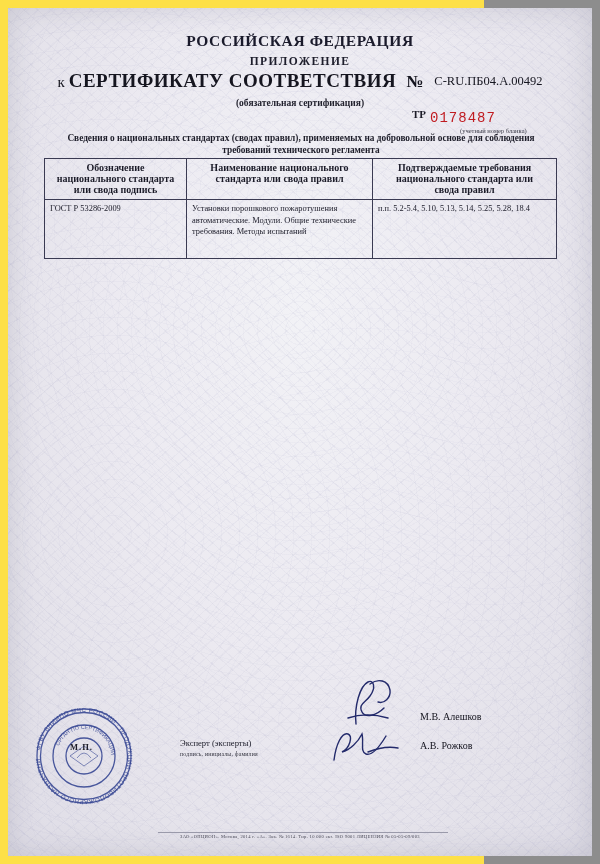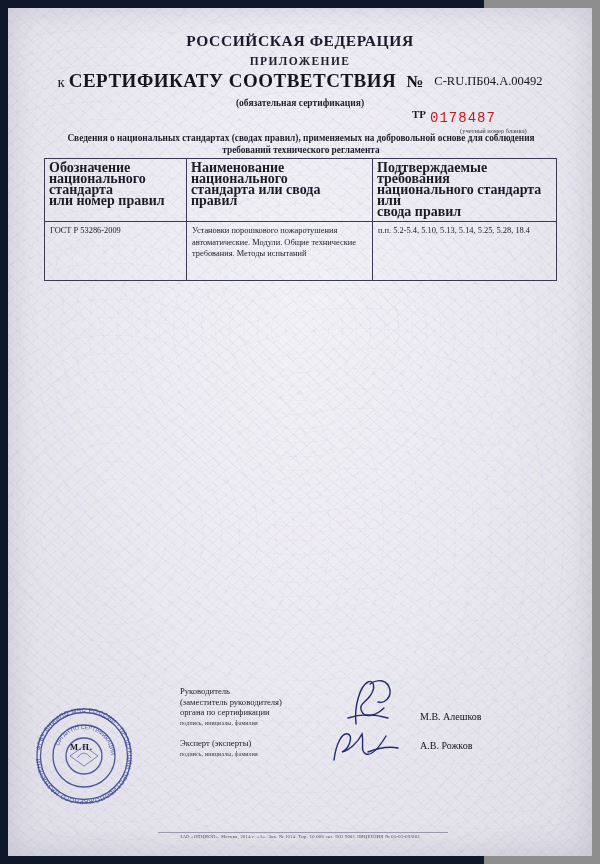--- a/index.html
+++ b/index.html
@@ -11,21 +11,21 @@
     width: 600px;
     height: 864px;
     overflow: hidden;
     font-family: "Liberation Serif", serif;
   }
 
   #page {
     position: relative;
     width: 484px;
     height: 864px;
-    background: #0f172a;
+    background: #fde047;
   }
 
   
   #sheet {
     position: absolute;
     left: 8px;
     top: 8px;
     width: 584px;
     height: 848px;
     background:
@@ -174,22 +174,22 @@
     width: 512px;
     border-collapse: collapse;
     table-layout: fixed;
   }
   #std-table th, #std-table td {
     border: 1px solid #3a3a52;
     vertical-align: top;
     color: #1b1b28;
   }
   #std-table th {
-    text-align: left;
-    font-size: 14px;
+    text-align: center;
+    font-size: 10px;
     font-weight: bold;
     line-height: 11px;
     padding: 3px 4px 4px 4px;
   }
   #std-table td {
     font-size: 8.4px;
     line-height: 11.5px;
     padding: 3px 5px 20px 5px;
     text-align: left;
   }
@@ -308,21 +308,21 @@
         <colgroup>
           <col class="col-a">
             <col class="col-b">
             <col class="col-c">
         </colgroup>
         <thead>
           <tr>
             <th>
               <div>Обозначение</div>
               <div>национального стандарта</div>
-              <div>или номер правил</div>
+              <div>или свода подпись</div>
             </th>
             <th>
               <div>Наименование национального</div>
               <div>стандарта или свода правил</div>
             </th>
             <th>
               <div>Подтверждаемые требования</div>
               <div>национального стандарта или</div>
               <div>свода правил</div>
             </th>
@@ -357,26 +357,20 @@
           </g>
           <g opacity="0.7" stroke="#2e3f8f" stroke-width="0.8" fill="none">
             <path d="M 40,54 L 54,44 L 68,54 L 54,64 Z"></path>
             <path d="M 47,56 q 7,-10 14,0"></path>
           </g>
         </svg>
       </div>
       <div id="mp-label">М.П.</div>
 
       <div id="sign-area">
-        <div class="sig-role" style="top:6px;">
-          <div>Руководитель</div>
-          <div>(заместитель руководителя)</div>
-          <div>органа  по  сертификации</div>
-          <div class="sig-caption">подпись, инициалы, фамилия</div>
-        </div>
         <div class="sig-name" style="top:31px;font-family:Liberation Serif, serif;">М.В. Алешков</div>
 
         <div class="sig-role" style="top:58px;">
           <div>Эксперт (эксперты)</div>
           <div class="sig-caption">подпись, инициалы, фамилия</div>
         </div>
         <div class="sig-name" style="top:60px;">А.В. Рожков</div>
 
         <div class="handsig" style="left:296px; top:-6px;">
           <svg width="70" height="56" viewBox="0 0 70 56" xmlns="http://www.w3.org/2000/svg">

